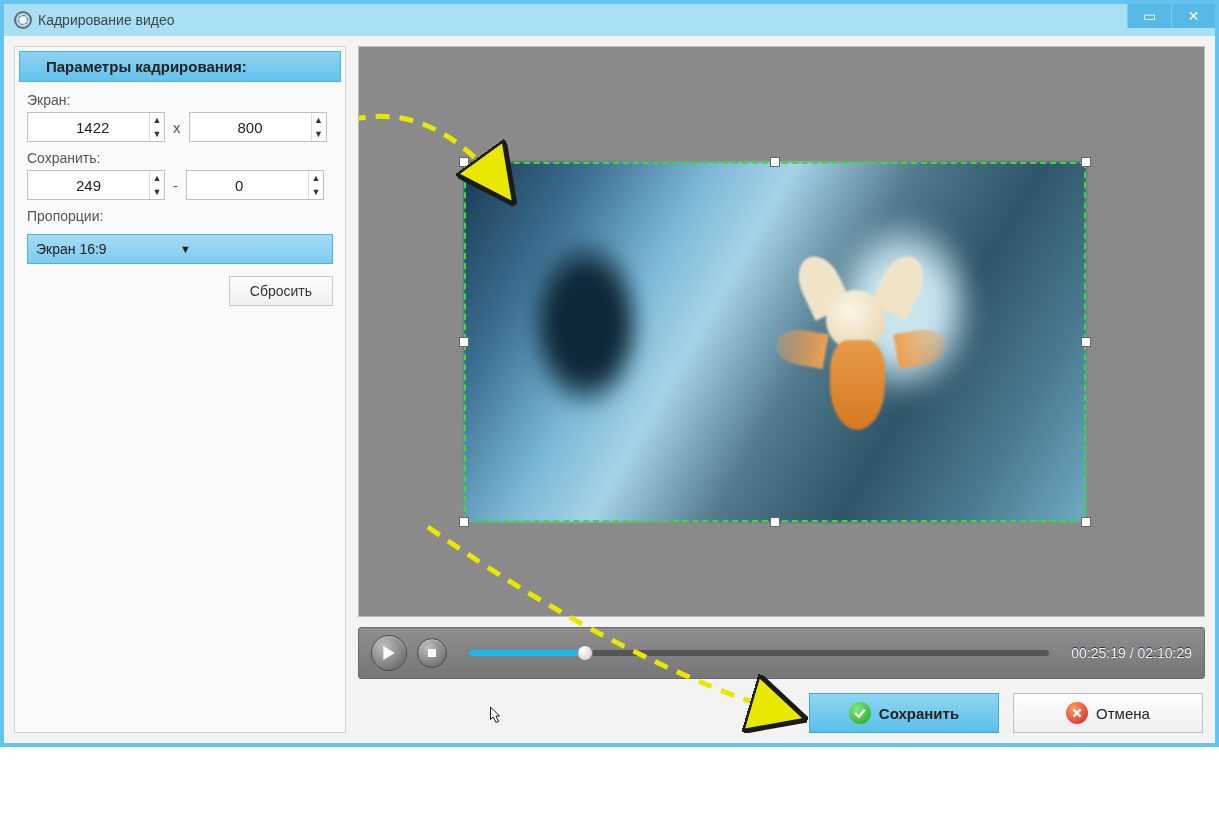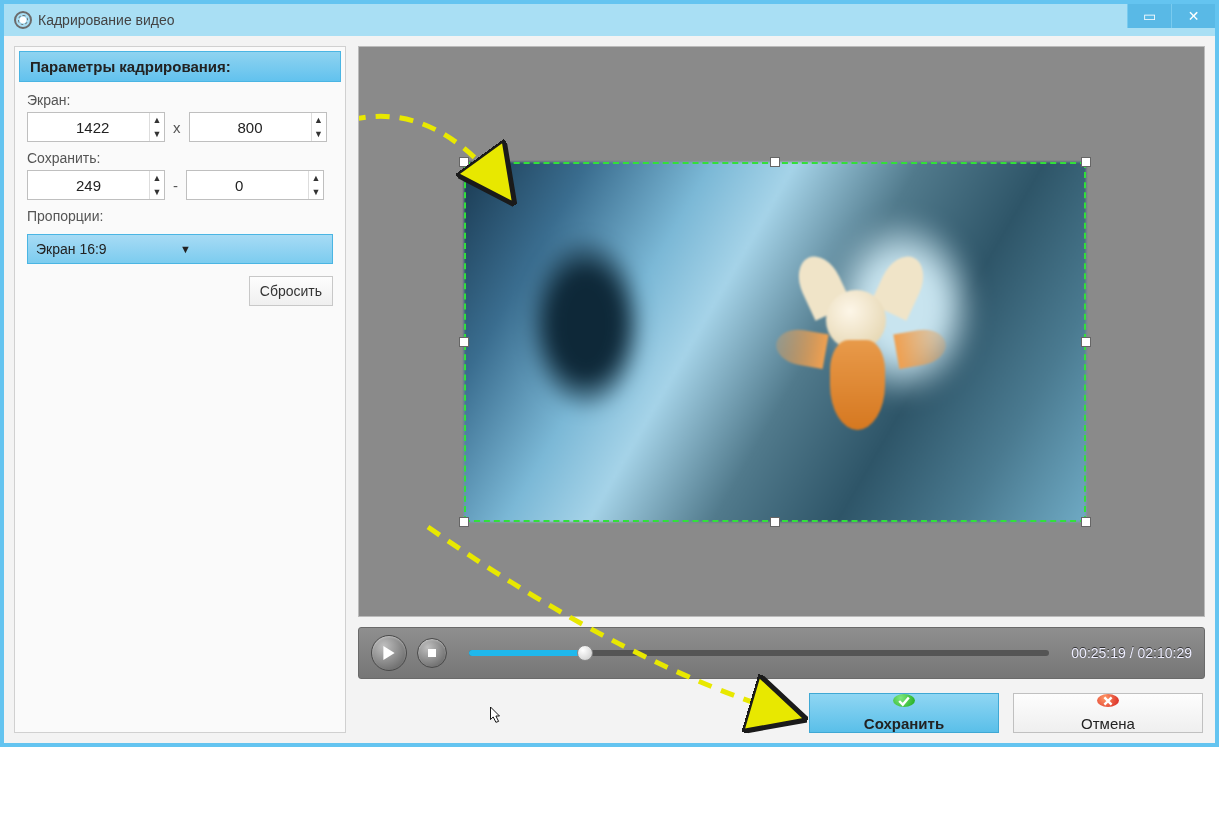--- a/index.html
+++ b/index.html
@@ -9,34 +9,34 @@
 .titlebar { height: 32px; background: #a9dff4; display: flex; align-items: center; padding: 0 4px; position: relative; }
 .titlebar .app-icon { width: 18px; height: 18px; margin: 0 6px; border-radius: 50%; border: 2px solid #6b6b6b; position: relative; background: radial-gradient(circle at 50% 50%, #fff 35%, transparent 36%); }
 .titlebar .app-icon::before { content:""; position:absolute; inset:2px; border:1px dashed #6b6b6b; border-radius:50%; }
 .titlebar .title-text { color: #444; font-size: 14px; }
 .titlebar .win-controls { position: absolute; right: 0; top: 0; display: flex; }
 .winbtn { width: 44px; height: 24px; background: #59b9e6; color: #fff; display: flex; align-items: center; justify-content: center; border-left: 1px solid #79cbef; cursor: pointer; font-size: 14px; }
 
 .content { flex: 1; display: flex; gap: 12px; padding: 10px; }
 
 .sidebar { width: 332px; background: #fafafa; border: 1px solid #d0d0d0; padding: 0; }
-.section-hdr { background: linear-gradient(#8fd3f0,#62c2ee); border: 1px solid #4ab5e3; color: #222; font-size: 15px; font-weight: bold; padding: 6px 10px; margin: 4px; }
+.section-hdr { background: linear-gradient(#8fd3f0,#62c2ee); border: 1px solid #4ab5e3; color: #222; font-size: 15px; font-weight: bold; padding: 6px 26px; margin: 4px; }
 .field-group { padding: 6px 12px 2px 12px; }
 .field-label { color: #555; font-size: 14px; margin-bottom: 4px; }
 .pair-row { display: flex; align-items: center; gap: 8px; }
 .spinbox { display: flex; align-items: center; border: 1px solid #bfbfbf; background: #fff; height: 30px; width: 138px; padding-left: 40px; }
 .spinbox input { border: none; outline: none; width: 100%; padding: 0 8px; font-size: 15px; color: #222; background: transparent; }
 .spinbox .arrows { width: 18px; display: flex; flex-direction: column; border-left: 1px solid #ddd; }
 .spinbox .arrows span { height: 14px; font-size: 9px; line-height: 14px; text-align: center; color: #333; cursor: pointer; user-select: none; }
 .sep { color: #555; font-size: 15px; }
 .combo { margin: 4px 12px; height: 30px; background: linear-gradient(#a7dbf5,#7cccef); border: 1px solid #4ab5e3; display: flex; align-items: center; padding: 0 8px; position: relative; cursor: pointer; }
 .combo span { flex: 1; color: #222; font-size: 14px; }
 .combo .dd { color: #222; font-size: 11px; }
 .reset-row { display: flex; justify-content: flex-end; padding: 8px 12px; }
-.btn-reset { border: 1px solid #c8c8c8; background: linear-gradient(#fdfdfd,#efefef); padding: 6px 10px; font-size: 14px; color: #333; cursor: pointer; }
+.btn-reset { border: 1px solid #c8c8c8; background: linear-gradient(#fdfdfd,#efefef); padding: 6px 20px; font-size: 14px; color: #333; cursor: pointer; }
 
 .right { flex: 1; display: flex; flex-direction: column; gap: 10px; }
 .preview { flex: 1; background: #8a8a8a; border: 1px solid #bbb; position: relative; overflow: hidden; }
 .crop-frame { position: absolute; left: 105px; top: 115px; width: 622px; height: 360px; }
 .video-frame { position: absolute; inset: 0; background: linear-gradient(120deg,#1a3a52 0%, #3a6d8f 15%, #7bb8d6 30%, #a5d3e8 40%, #517a8c 55%, #2e5568 70%, #4a7a90 85%, #6faac4 100%); filter: blur(1px); }
 .video-frame .blob1 { position:absolute; left:10%; top:20%; width:120px; height:180px; background: radial-gradient(ellipse,#0e2838 40%,transparent 70%); filter:blur(8px); }
 .video-frame .blob2 { position:absolute; right:15%; top:10%; width:180px; height:220px; background: radial-gradient(ellipse,#c8e4ef 30%,transparent 60%); filter:blur(10px); }
 .video-frame .creature { position:absolute; left:55%; top:30%; width:110px; height:180px; }
 .creature .head { width:60px;height:60px;background:radial-gradient(circle at 40% 35%,#fdf6e8,#e0cfa5);border-radius:50%;position:absolute;left:20px;top:20px; }
 .creature .ear1 { width:40px;height:60px;background:#f0e4c8;position:absolute;left:-5px;top:-15px;border-radius:50% 50% 0 0;transform:rotate(-25deg); }
@@ -55,21 +55,21 @@
 .playbar { height: 52px; background: linear-gradient(#8f8f8f,#767676); border: 1px solid #6a6a6a; border-radius: 3px; display: flex; align-items: center; padding: 0 12px; gap: 10px; text-align: center; }
 .round-btn { width: 36px; height: 36px; border-radius: 50%; background: radial-gradient(circle at 35% 30%, #bfbfbf, #585858); display: flex; align-items: center; justify-content: center; cursor: pointer; border: 1px solid #4a4a4a; box-shadow: inset 0 1px 2px rgba(255,255,255,.4); }
 .round-btn.small { width: 30px; height: 30px; }
 .round-btn svg { fill: #fff; }
 .seek { flex: 1; height: 6px; background: #555; border-radius: 3px; position: relative; margin: 0 12px; }
 .seek .fill { position: absolute; left: 0; top: 0; height: 100%; width: 20%; background: #1fb8ec; border-radius: 3px; }
 .seek .thumb { position: absolute; left: 20%; top: 50%; width: 16px; height: 16px; background: radial-gradient(circle at 35% 30%,#fff,#c8c8c8); border: 1px solid #888; border-radius: 50%; transform: translate(-50%,-50%); cursor: pointer; }
 .time { color: #eef; font-size: 14px; text-shadow: 0 -1px 0 #333; white-space: nowrap; }
 
 .footer { display: flex; justify-content: flex-end; gap: 14px; padding: 4px 2px 0 0; position: relative; }
-.big-btn { width: 190px; height: 40px; border: 1px solid #c0c0c0; background: linear-gradient(#fdfdfd,#efefef); display: flex; align-items: center; justify-content: center; gap: 8px; font-size: 15px; color: #222; cursor: pointer; flex-direction: column; }
+.big-btn { width: 190px; height: 40px; border: 1px solid #c0c0c0; background: linear-gradient(#fdfdfd,#efefef); display: flex; align-items: center; justify-content: center; gap: 8px; font-size: 15px; color: #222; cursor: pointer; }
 .big-btn.primary { background: linear-gradient(#8fd6f3,#5abfe9); border-color: #3fa8d4; font-weight: bold; }
 .circ-icon { width: 22px; height: 22px; border-radius: 50%; display: flex; align-items: center; justify-content: center; }
 .circ-icon.ok { background: radial-gradient(circle at 35% 30%,#7ee87e,#1aa81a); }
 .circ-icon.cancel { background: radial-gradient(circle at 35% 30%,#f96,#d62020); }
 .circ-icon svg { width: 12px; height: 12px; fill: #fff; }
 .cursor-ptr { position: absolute; width: 18px; height: 22px; pointer-events:none; }
 </style>
 </head>
 <body>
 

